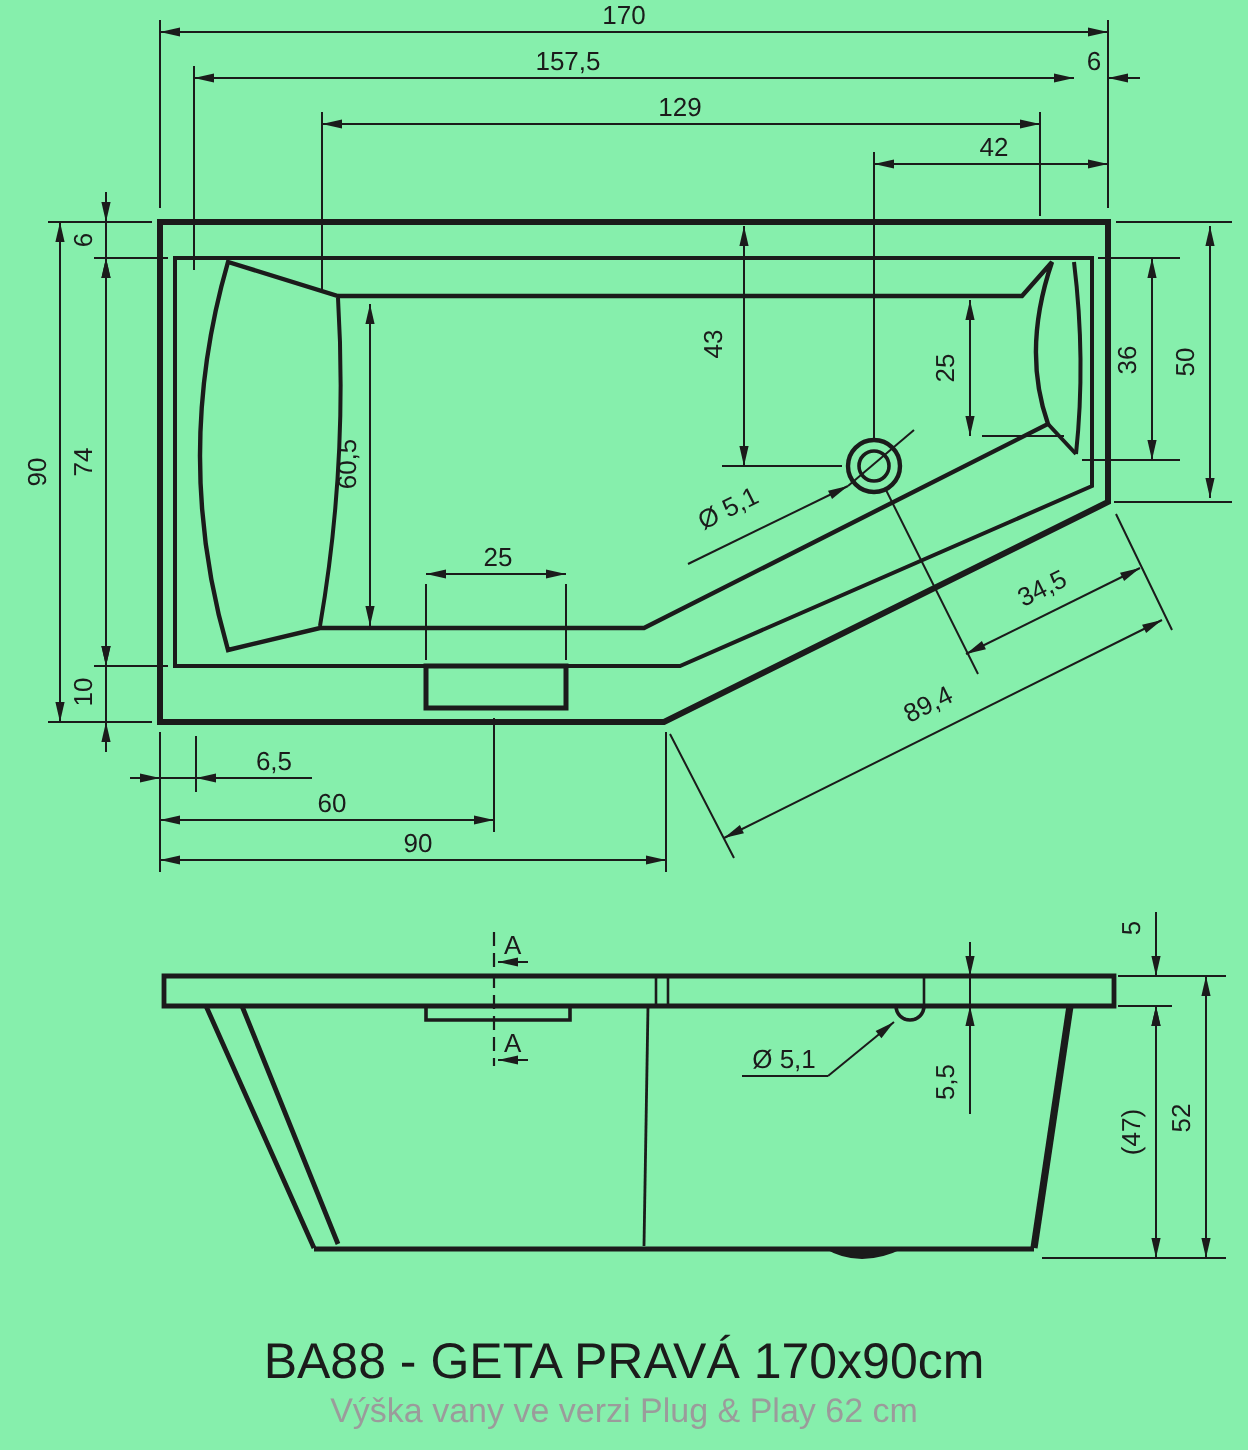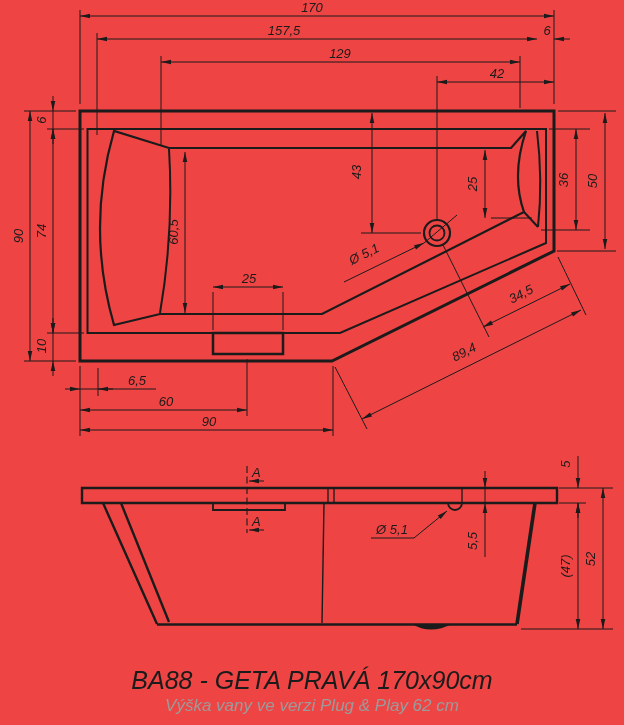--- a/index.html
+++ b/index.html
@@ -1,17 +1,17 @@
 <!DOCTYPE html>
 <html><head>
 <meta charset="utf-8">
 <style>
   html,body{margin:0;padding:0;background:#ffffff;}
-  .sheet{position:relative;width:624px;height:725px;background:#ef4444;overflow:hidden;
-         font-family:"Liberation Sans","DejaVu Sans",sans-serif;font-style:italic;}
+  .sheet{position:relative;width:624px;height:725px;background:#86efac;overflow:hidden;
+         font-family:"Liberation Sans","DejaVu Sans",sans-serif;}
   svg{display:block;}
   svg text{font-family:"Liberation Sans","DejaVu Sans",sans-serif;fill:#1b1b1b;font-size:13px;}
   svg text.ttl{font-size:25px;}
   svg text.sub{font-size:17px;fill:#9b9b9b;}
   .geo{stroke:#1b1b1b;fill:none;}
   .dim,.ext{stroke:#1b1b1b;stroke-width:1;fill:none;}
   .dash{stroke:#1b1b1b;stroke-width:1.1;fill:none;stroke-dasharray:7 3.5;}
 </style>
 </head>
 <body>

